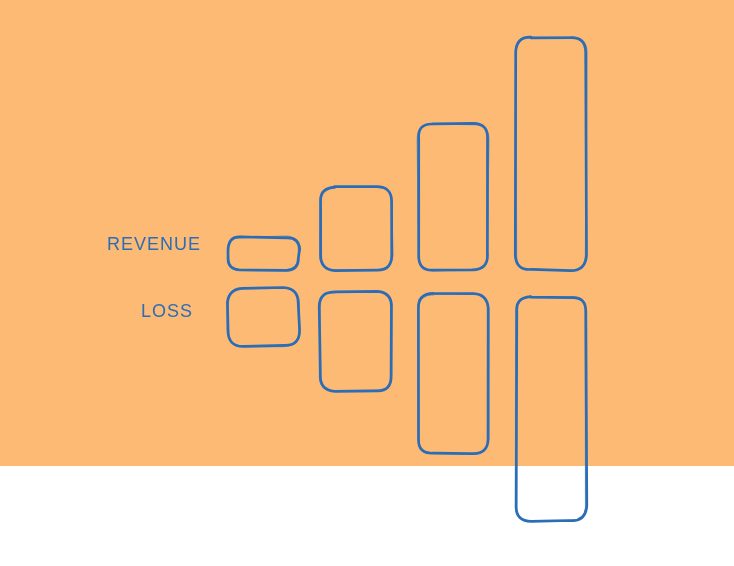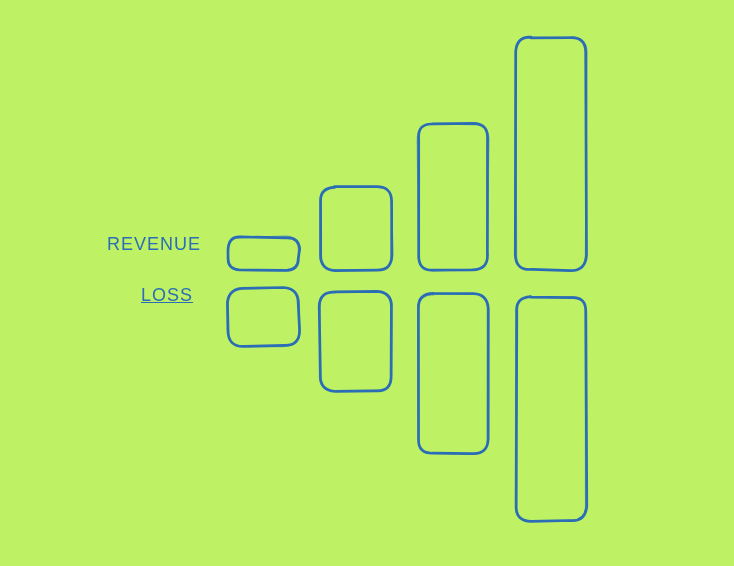--- a/index.html
+++ b/index.html
@@ -4,34 +4,34 @@
 <style>
   html, body { margin: 0; padding: 0; }
   body {
     width: 734px; height: 566px;
     background: #ffffff;
     overflow: hidden;
     font-family: "Liberation Sans", sans-serif;
   }
   .stage {
     position: relative;
-    width: 734px; height: 566px;
-    background: #bef264;
+    width: 734px; height: 466px;
+    background: #fdba74;
   }
   .row-label {
     position: absolute;
     color: var(--ink, #2b6db6);
     font-size: 18px;
     letter-spacing: 1px;
     font-weight: 400;
     white-space: nowrap;
     user-select: none;
   }
   #label-revenue { left: 107px; top: 234px; }
-  #label-loss    { left: 141px; top: 285px; text-decoration: underline; }
+  #label-loss    { left: 141px; top: 301px; }
   svg.bars { position: absolute; left: 0; top: 0; display: block; }
   svg.bars path {
     fill: none;
     stroke: var(--ink, #2b6db6);
     stroke-linecap: round;
     stroke-linejoin: round;
   }
 </style>
 </head>
 <body>

